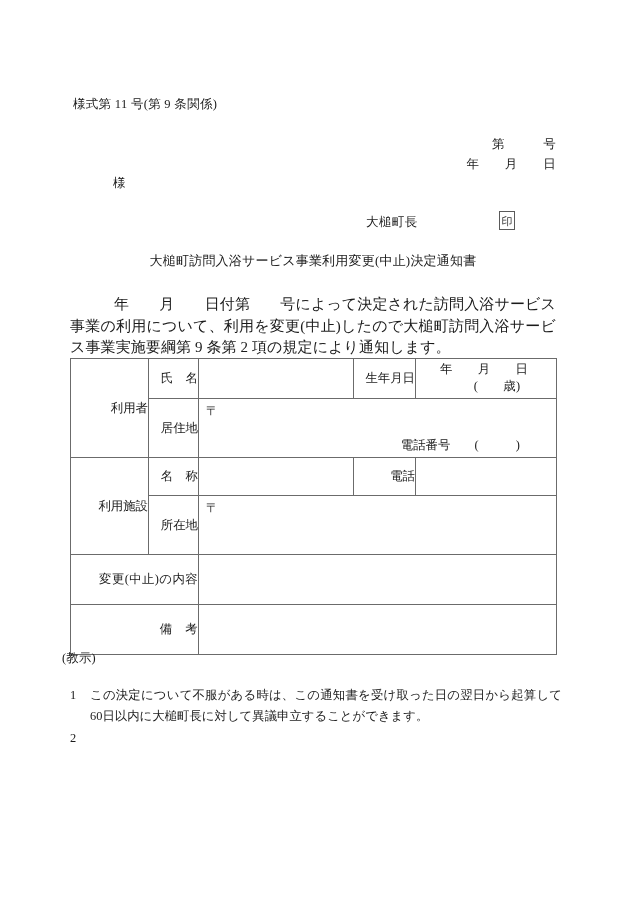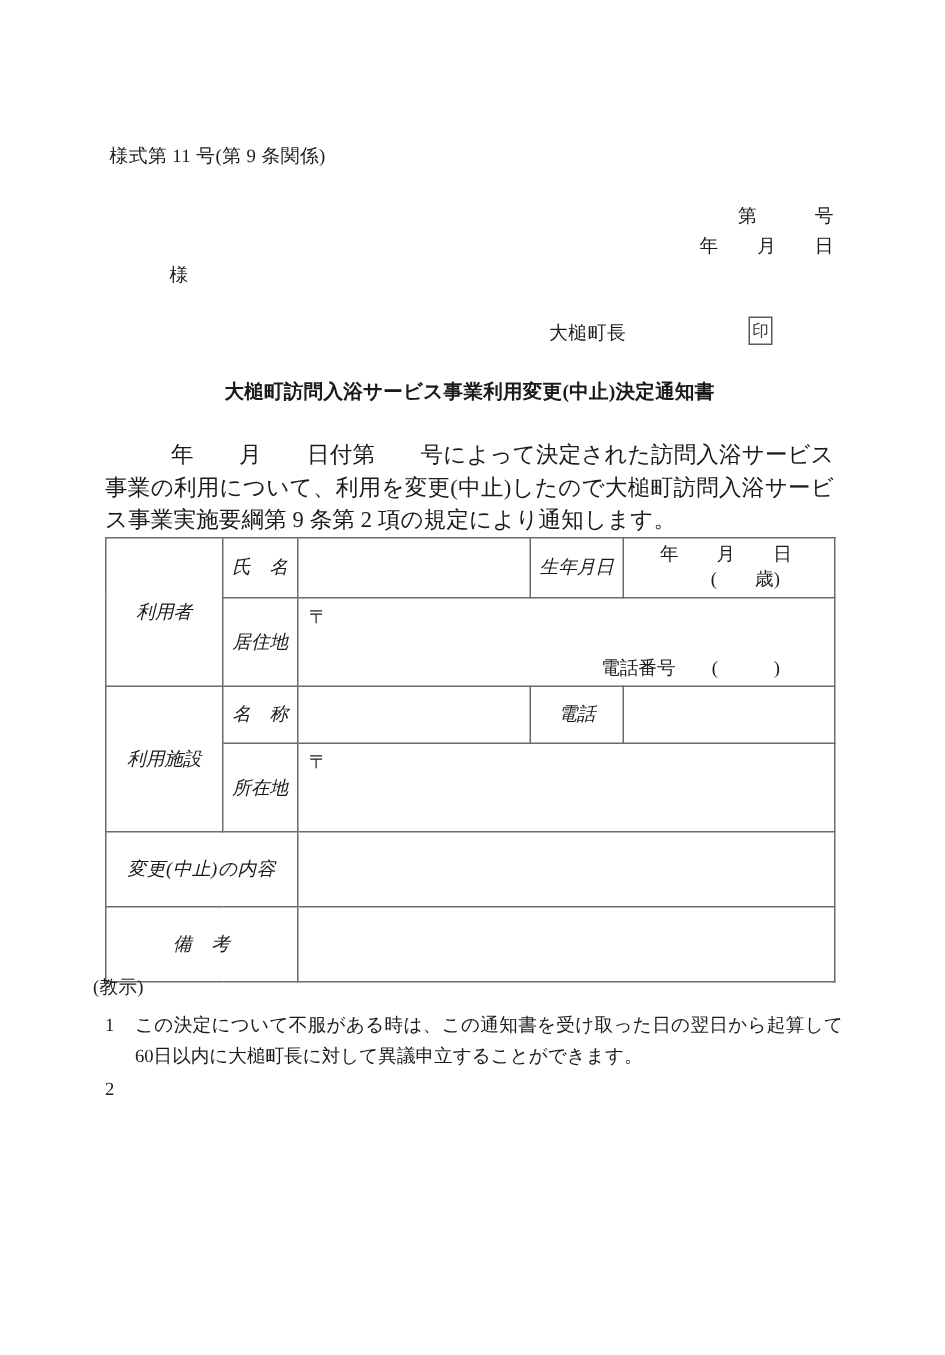--- a/index.html
+++ b/index.html
@@ -84,21 +84,20 @@
   
   .doc-title {
     position: absolute;
     left: 0;
     top: 252px;
     width: 486px;
     text-align: center;
     font-size: 13px;
     letter-spacing: 0.2px;
     white-space: nowrap;
-    font-weight: bold;
   }
 
   
   .body-para {
     position: absolute;
     left: 0px;
     top: 294px;
     width: 486px;
     font-size: 15px;
     line-height: 21.5px;
@@ -118,22 +117,21 @@
     table-layout: fixed;
     font-size: 12.4px;
   }
   .form-table td {
     border: 1px solid #6b6b6b;
     padding: 0;
     vertical-align: middle;
     position: relative;
   }
   .cell-center {
-    text-align: center;
-    font-style: italic;
+    text-align: right;
   }
   .lbl-wide { letter-spacing: 0.4px; }
   .spaced2 { letter-spacing: 0.4px; }
 
   .h-nm   { height: 37px; }
   .h-addr { height: 58px; }
   .h-big  { height: 49px; }
 
   .postal {
     position: absolute;
@@ -161,21 +159,21 @@
   
   .notes {
     position: absolute;
     left: -8px;
     top: 648px;
     width: 500px;
     font-size: 12.4px;
     line-height: 21.2px;
   }
   .notes-head {
-    margin: 0 0 4px 0;
+    margin: 0 0 16px 0;
     letter-spacing: 0.2px;
   }
   .note-item {
     position: relative;
     padding-left: 28px;
     text-align: justify;
     text-justify: inter-character;
   }
   .note-num {
     position: absolute;

